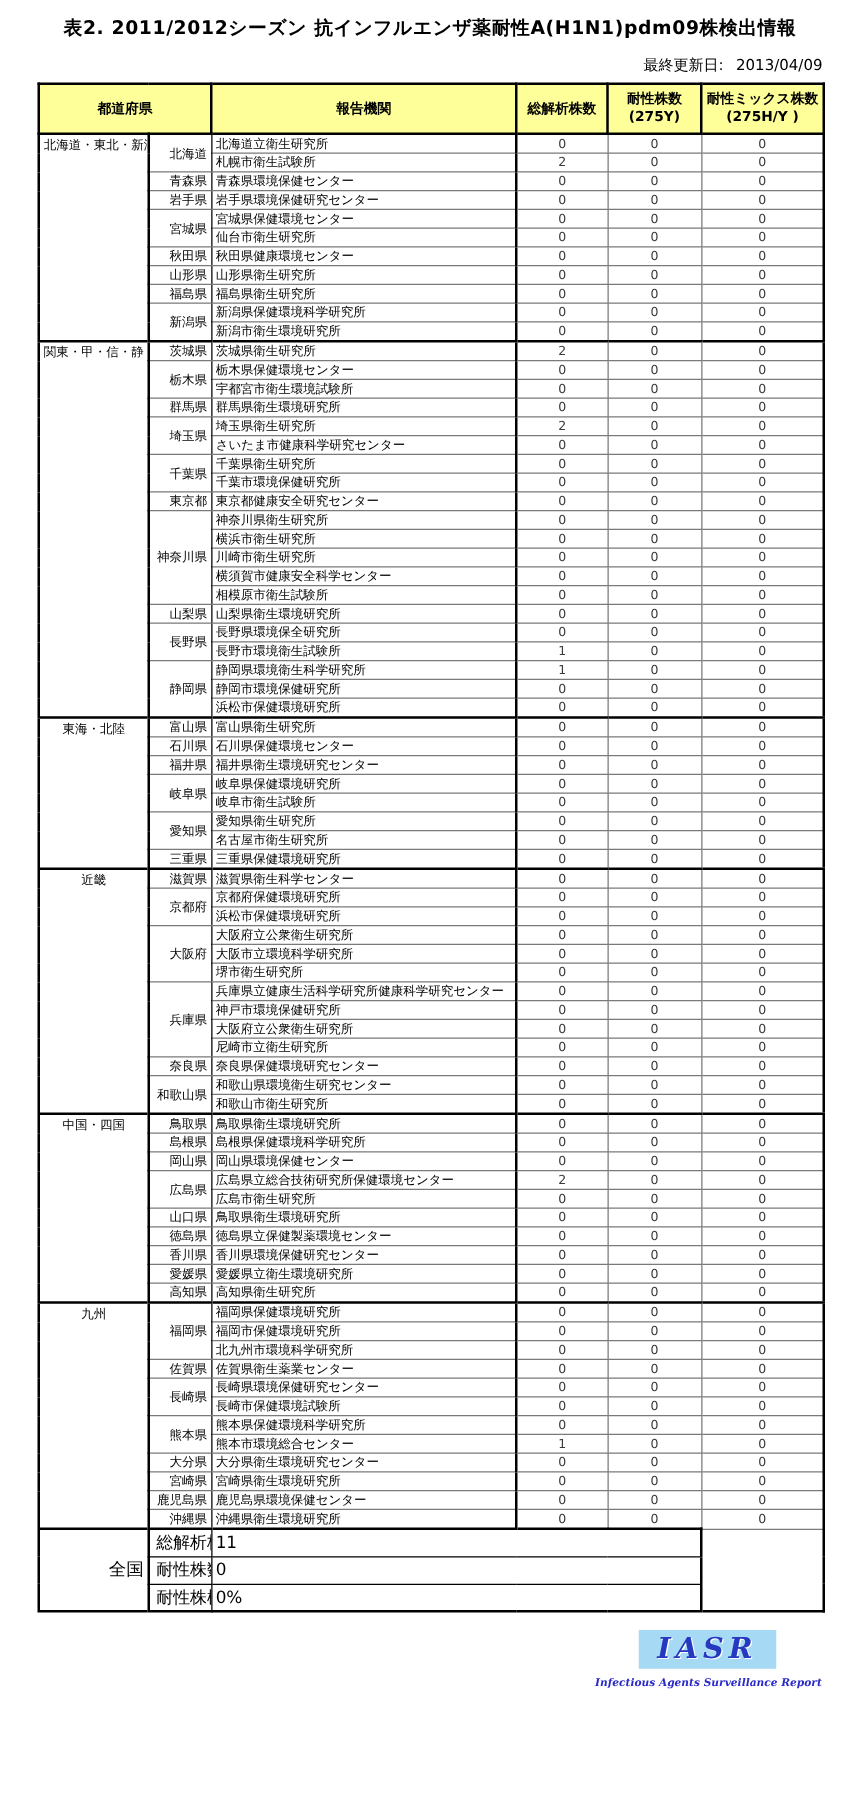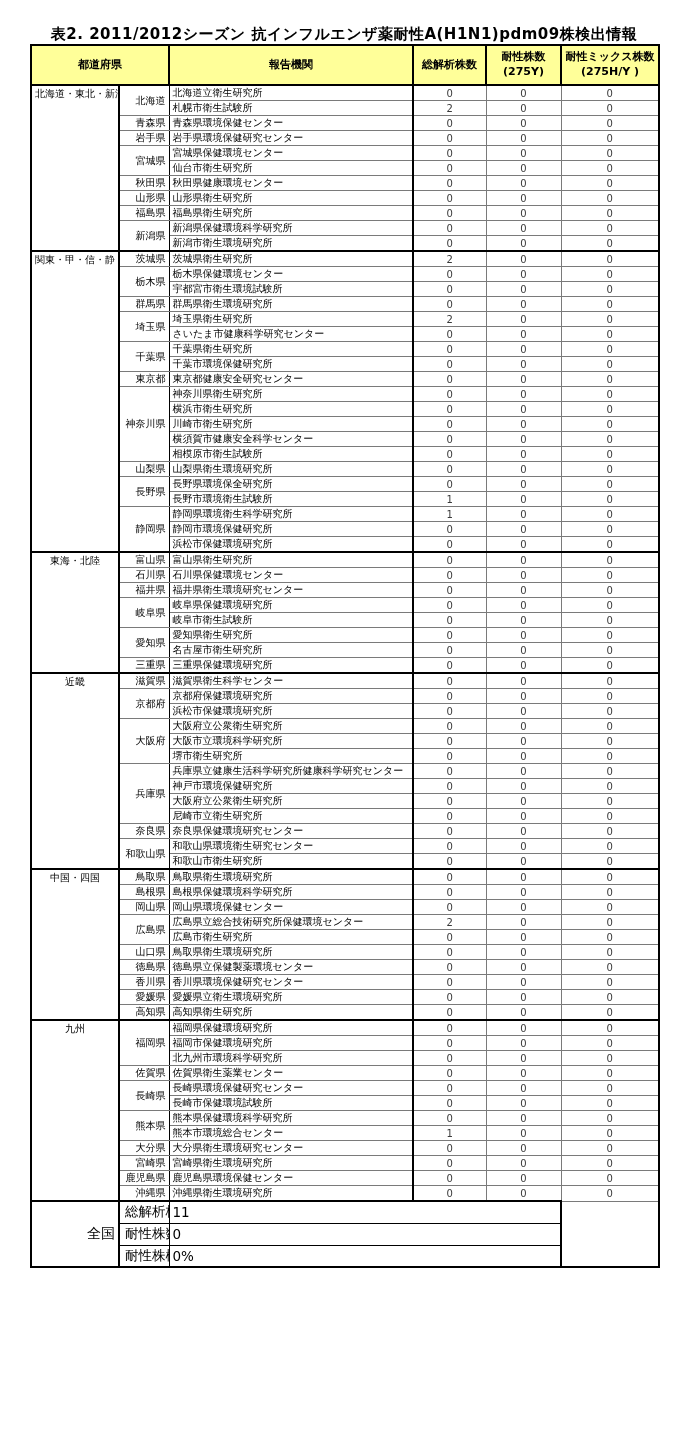--- a/index.html
+++ b/index.html
@@ -1,21 +1,21 @@
 <!DOCTYPE html>
 <html><head>
 <meta charset="utf-8">
 <style>
   * { box-sizing: border-box; }
   html,body { margin:0; padding:0; }
   body {
     width:688px; height:1442px; background:#ffffff; overflow:hidden;
     font-family:"DejaVu Sans","Liberation Sans",sans-serif; color:#000;
   }
-  .page { width:628px; margin:16px auto; position:relative; }
+  .page { width:628px; margin:4px auto; position:relative; }
   .title {
     text-align:center; font-weight:bold; font-size:15px;
     padding-top:9px; letter-spacing:0.5px;
   }
   .updated {
     text-align:right; font-size:12px; margin-top:12px; margin-bottom:5px;
   }
   .updated .lbl { margin-right:10px; }
 
   table.report {
@@ -66,20 +66,23 @@
     font-family:"DejaVu Serif","Liberation Serif",serif;
     font-style:italic; font-weight:bold; font-size:8.5px; color:#2a2ac8;
     margin-top:7px; white-space:nowrap;
   }
 </style>
 </head>
 <body>
 
 <div class="page">
   <div class="title">表2. 2011/2012シーズン 抗インフルエンザ薬耐性A(H1N1)pdm09株検出情報</div>
+  <div class="updated">
+    <span class="lbl">最終更新日:</span><span>2013/04/09</span>
+  </div>
 
   <table class="report">
     <colgroup>
       <col style="width:88px">
         <col style="width:50px">
         <col style="width:244px">
       <col style="width:73px">
         <col style="width:75px">
         <col style="width:98px">
     </colgroup>
@@ -603,13 +606,19 @@
           <td class="nat-label">耐性株数（275Y+275H/Y）</td>
           <td class="nat-value" colspan="3">0</td>
         </tr>
         <tr>
           <td class="nat-label">耐性株検出率（％）</td>
           <td class="nat-value" colspan="3">0%</td>
         </tr>
       </tfoot>
   </table>
 
+  <div class="logo-area">
+    <div class="logo-box">
+      <span class="logo-text">IASR</span>
+    </div>
+    <div class="logo-sub">Infectious Agents Surveillance Report</div>
+  </div>
 </div>
 
 </body></html>

